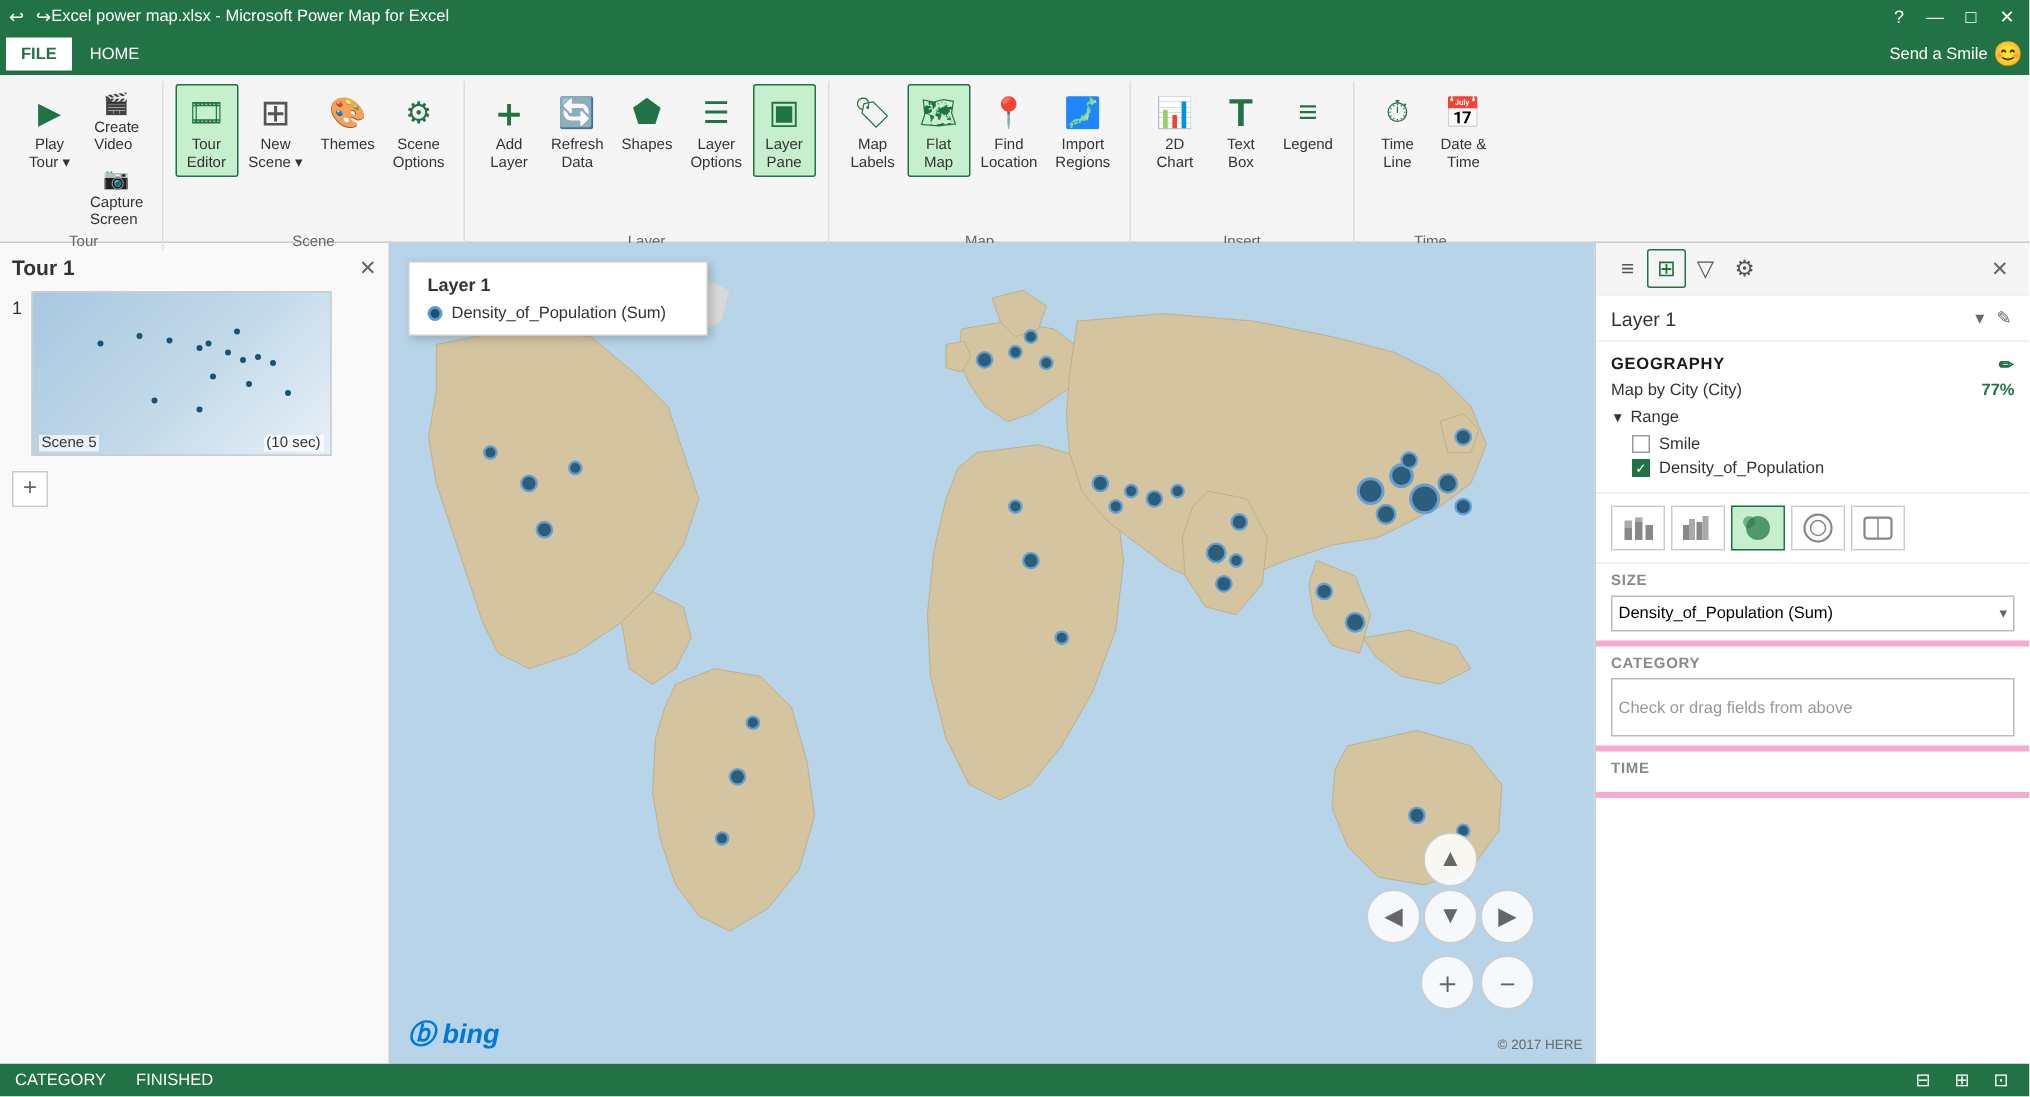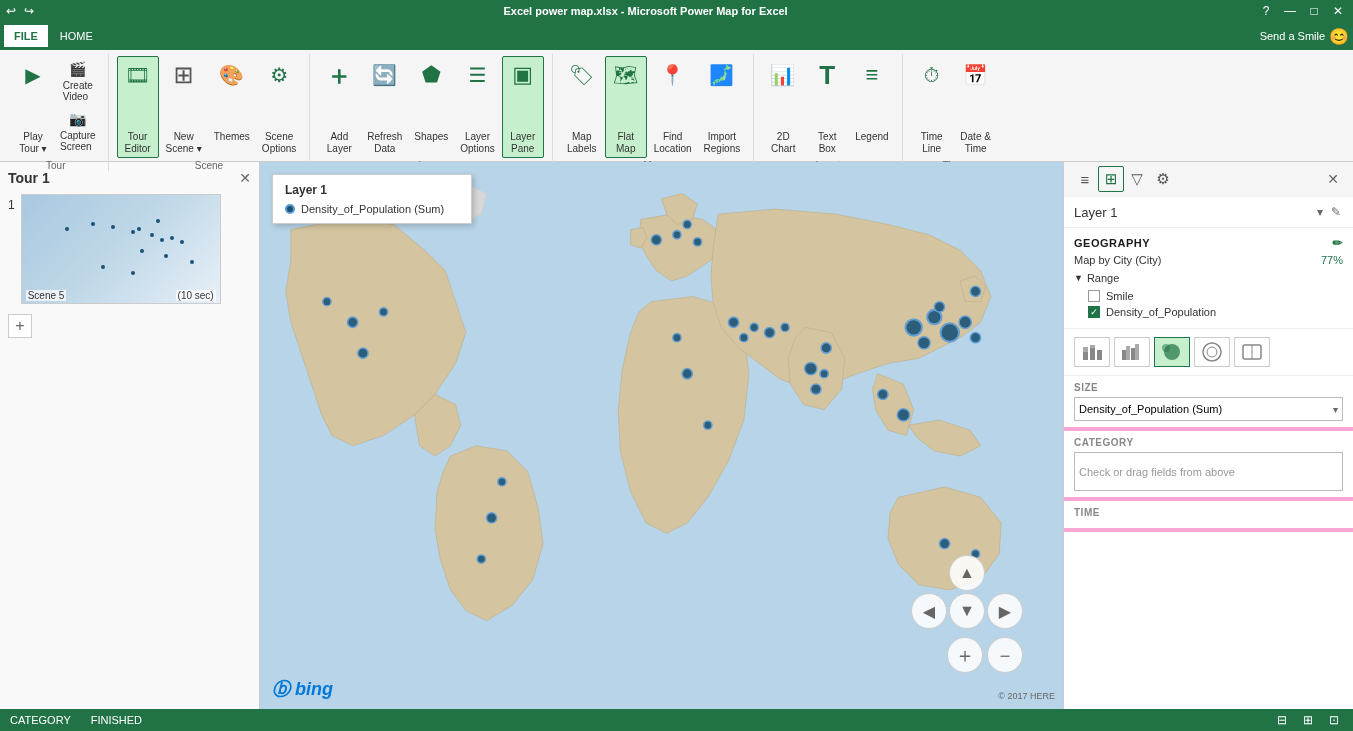--- a/index.html
+++ b/index.html
@@ -8,21 +8,21 @@
     
     #title-bar {
       height: 22px;
       background: #217346;
       display: flex;
       align-items: center;
       justify-content: space-between;
       padding: 0 6px;
       color: #fff;
     }
-    #title-bar .title-text { flex: 1; text-align: center; font-size: 11px; font-weight: bold; }
+    #title-bar .title-text { flex: 1; text-align: left; font-size: 11px; }
     #title-bar .title-controls { display: flex; gap: 6px; font-size: 12px; }
     #title-bar .win-btn { color: #fff; cursor: pointer; width: 18px; text-align: center; }
 
     
     #menu-bar {
       height: 28px;
       background: #217346;
       display: flex;
       align-items: center;
       padding: 0 4px;
@@ -109,21 +109,20 @@
       justify-content: center;
       font-size: 20px;
       color: #217346;
     }
     .ribbon-btn .btn-label {
       text-align: center;
       line-height: 1.2;
       max-width: 50px;
       word-break: break-word;
       font-size: 10px;
-      margin-top: 40px;
     }
     .ribbon-group-label {
       font-size: 10px;
       color: #666;
       text-align: center;
       width: 100%;
       padding-top: 2px;
       margin-top: auto;
     }
     .ribbon-btn-small {
@@ -431,21 +430,21 @@
     }
     .rp-map-by {
       font-size: 11px;
       color: #333;
       display: flex;
       align-items: center;
       justify-content: space-between;
     }
     .confidence {
       color: #217346;
-      font-weight: normal;
+      font-weight: bold;
     }
     .rp-range {
       margin-top: 6px;
     }
     .rp-range-header {
       display: flex;
       align-items: center;
       gap: 4px;
       cursor: pointer;
       font-size: 11px;

